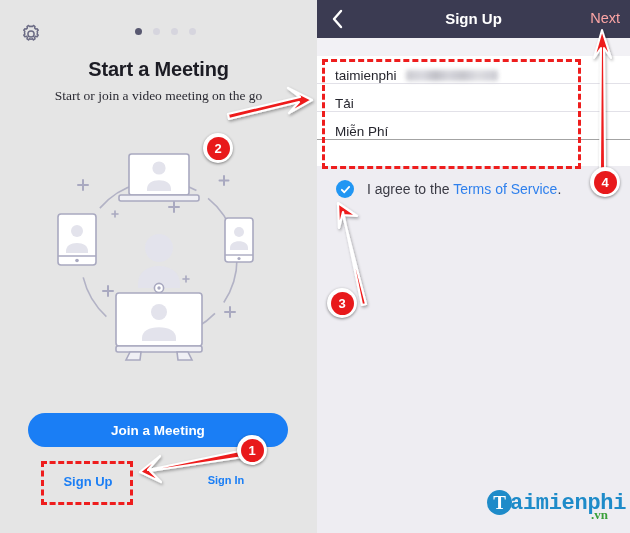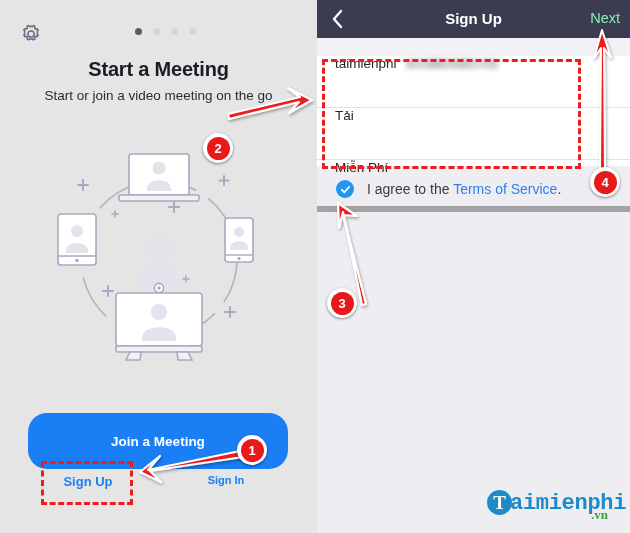--- a/index.html
+++ b/index.html
@@ -25,27 +25,27 @@
   }
   .dot{width:7px;height:7px;border-radius:50%;background:#d6d5de;}
   .dot.active{background:#585870;}
 
   .title-main{
     position:absolute;left:0;top:58px;width:317px;text-align:center;
     font-size:20px;font-weight:bold;color:#1c1c24;letter-spacing:-0.2px;
   }
   .subtitle-main{
     position:absolute;left:0;top:88px;width:317px;text-align:center;
-    font-size:13.5px;color:#2b2b33;
+    font-size:13.5px;color:#2b2b33;font-family:Liberation Serif, serif;
   }
 
   .illus{position:absolute;left:52px;top:152px;width:215px;height:215px;}
 
   .join-btn{
-    position:absolute;left:28px;top:413px;width:260px;height:56px;
+    position:absolute;left:28px;top:413px;width:260px;height:34px;
     background:#1a7ef5;border-radius:19px;border:none;
     color:#ffffff;font-size:13.5px;font-weight:bold;
     display:flex;align-items:center;justify-content:center;
     cursor:pointer;
   }
   .signup-link{
     position:absolute;left:58px;top:474px;width:60px;
     text-align:center;font-size:13px;font-weight:bold;color:#1a7ef5;
     cursor:pointer;
   }
@@ -67,38 +67,38 @@
   .nav-back{
     position:absolute;left:8px;top:7px;width:24px;height:24px;
     display:flex;align-items:center;justify-content:center;cursor:pointer;
   }
   .nav-title{
     position:absolute;left:0;top:10px;width:313px;text-align:center;
     color:#ffffff;font-size:15px;font-weight:bold;
   }
   .nav-next{
     position:absolute;right:10px;top:10px;
-    color:#86efac;font-size:14.5px;cursor:pointer;
+    color:#fca5a5;font-size:14.5px;cursor:pointer;
   }
   .strip{
     position:absolute;left:0;top:38px;width:313px;height:18px;
     background:#f2f1f5;border-bottom:1px solid #dddce3;
   }
   .form-area{
     position:absolute;left:0;top:56px;width:313px;height:110px;
     background:#ffffff;
   }
   .field{
-    position:relative;height:52px;width:313px;
+    position:relative;height:28px;width:313px;
     border-bottom:1px solid #e2e1e8;
-    display:flex;align-items:flex-start;
+    display:flex;align-items:flex-end;
     box-sizing:border-box;
     cursor:text;
   }
-  .field:last-child{border-bottom:6px solid #a3a3a3;}
+  .field:last-child{border-bottom:1px solid #a3a3a3;}
   .field-text{
     padding-left:18px;font-size:13.5px;color:#26262e;
     display:flex;align-items:center;gap:4px;
   }
   .blur-mask{
     display:inline-block;width:92px;height:11px;
     background:linear-gradient(90deg,#c9c9cf 0%,#d8d8de 18%,#bdbdc5 32%,#d4d4da 46%,#c4c4cb 62%,#dcdce1 78%,#cacad1 100%);
     filter:blur(2.2px);opacity:.95;border-radius:2px;
     margin-left:5px;
   }

